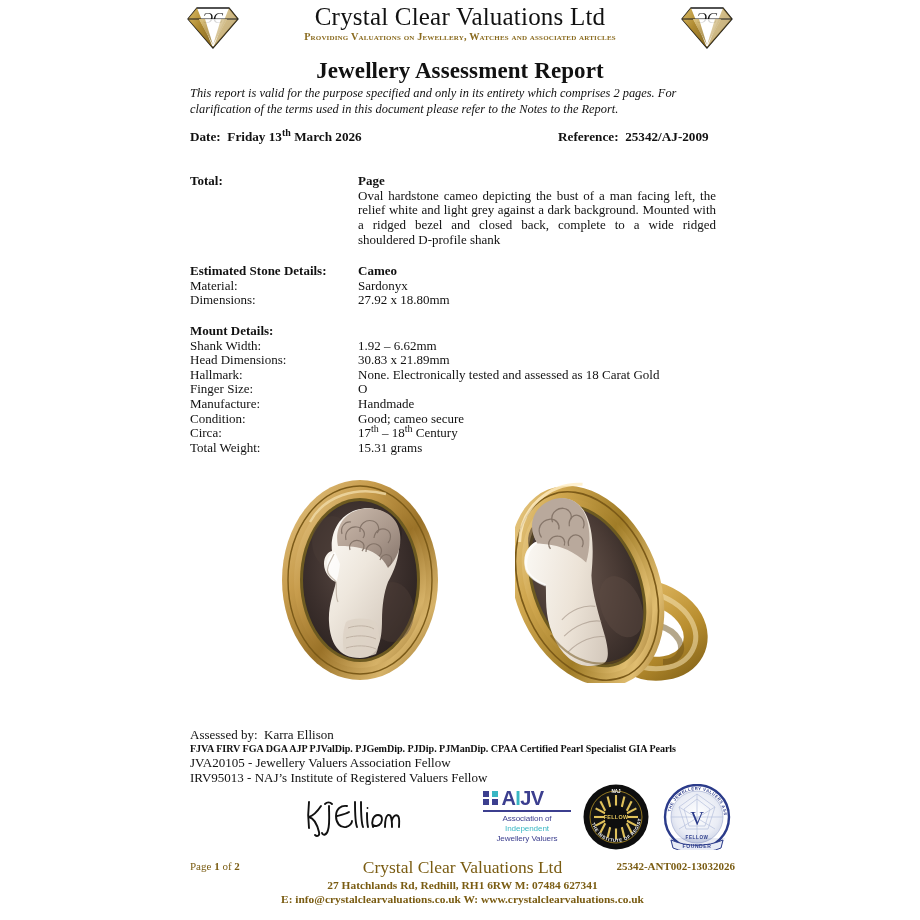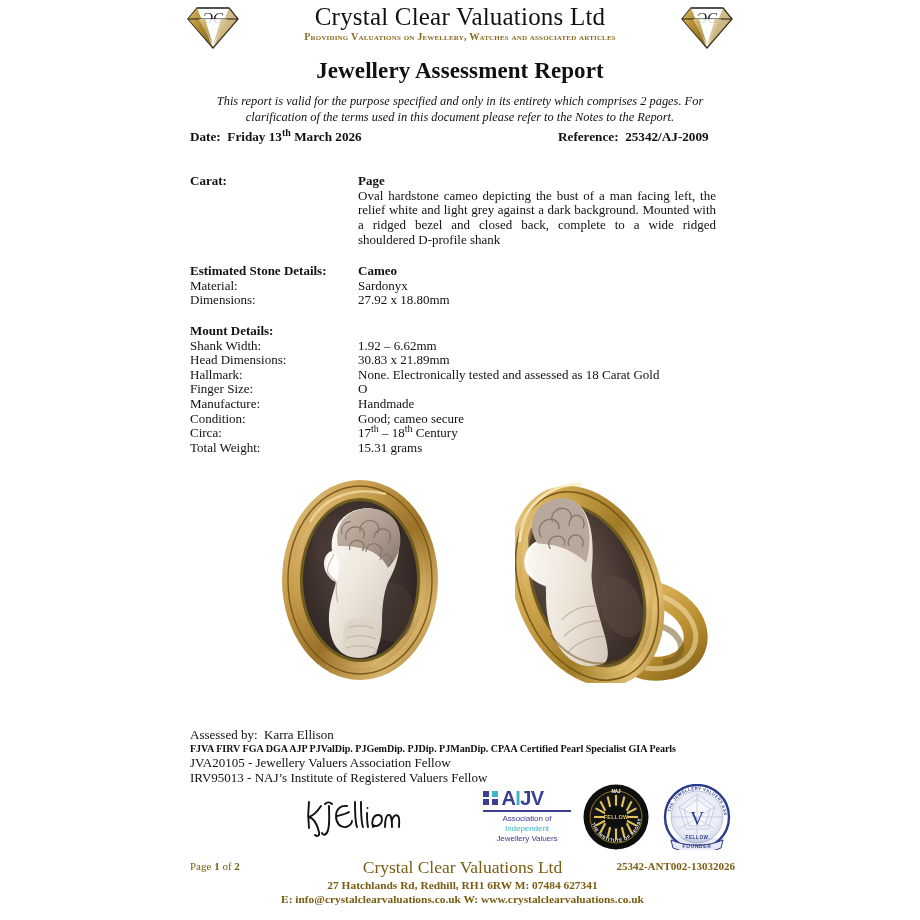--- a/index.html
+++ b/index.html
@@ -64,22 +64,22 @@
     position: absolute;
     left: 185px; top: 58px; width: 550px;
     text-align: center;
     font-size: 23px;
     font-weight: bold;
     color: #111;
     letter-spacing: 0.1px;
   }
   .report-valid {
     position: absolute;
-    left: 190px; top: 94px; width: 540px;
-    text-align: center;
+    left: 190px; top: 86px; width: 540px;
+    text-align: left;
     font-size: 12.4px;
     font-style: italic;
     line-height: 15.5px;
     color: #111;
   }
 
   
   .daterow {
     position: absolute;
     left: 190px; top: 129px; width: 540px;
@@ -287,21 +287,21 @@
       <span>March 2026</span>
     </div>
     <div class="ref">
       <span>Reference:</span>
       <span>&nbsp;</span><span>25342/AJ-2009</span>
     </div>
   </div>
 
   <div class="sect item-sect">
     <div class="row">
-      <span class="lbl b">Carat:</span><span class="val b">Page</span>
+      <span class="lbl b">Total:</span><span class="val b">Page</span>
     </div>
     <div class="item-desc">Oval hardstone cameo depicting the bust of a man facing left, the relief white and light grey against a dark background.  Mounted with a ridged bezel and closed back, complete to a wide ridged shouldered D-profile shank</div>
   </div>
 
   <div class="sect stone-sect">
     <div class="row">
       <span class="lbl b">Estimated Stone Details:</span><span class="val b">Cameo</span>
     </div>
     <div class="row">
       <span class="lbl">Material:</span><span class="val">Sardonyx</span>

